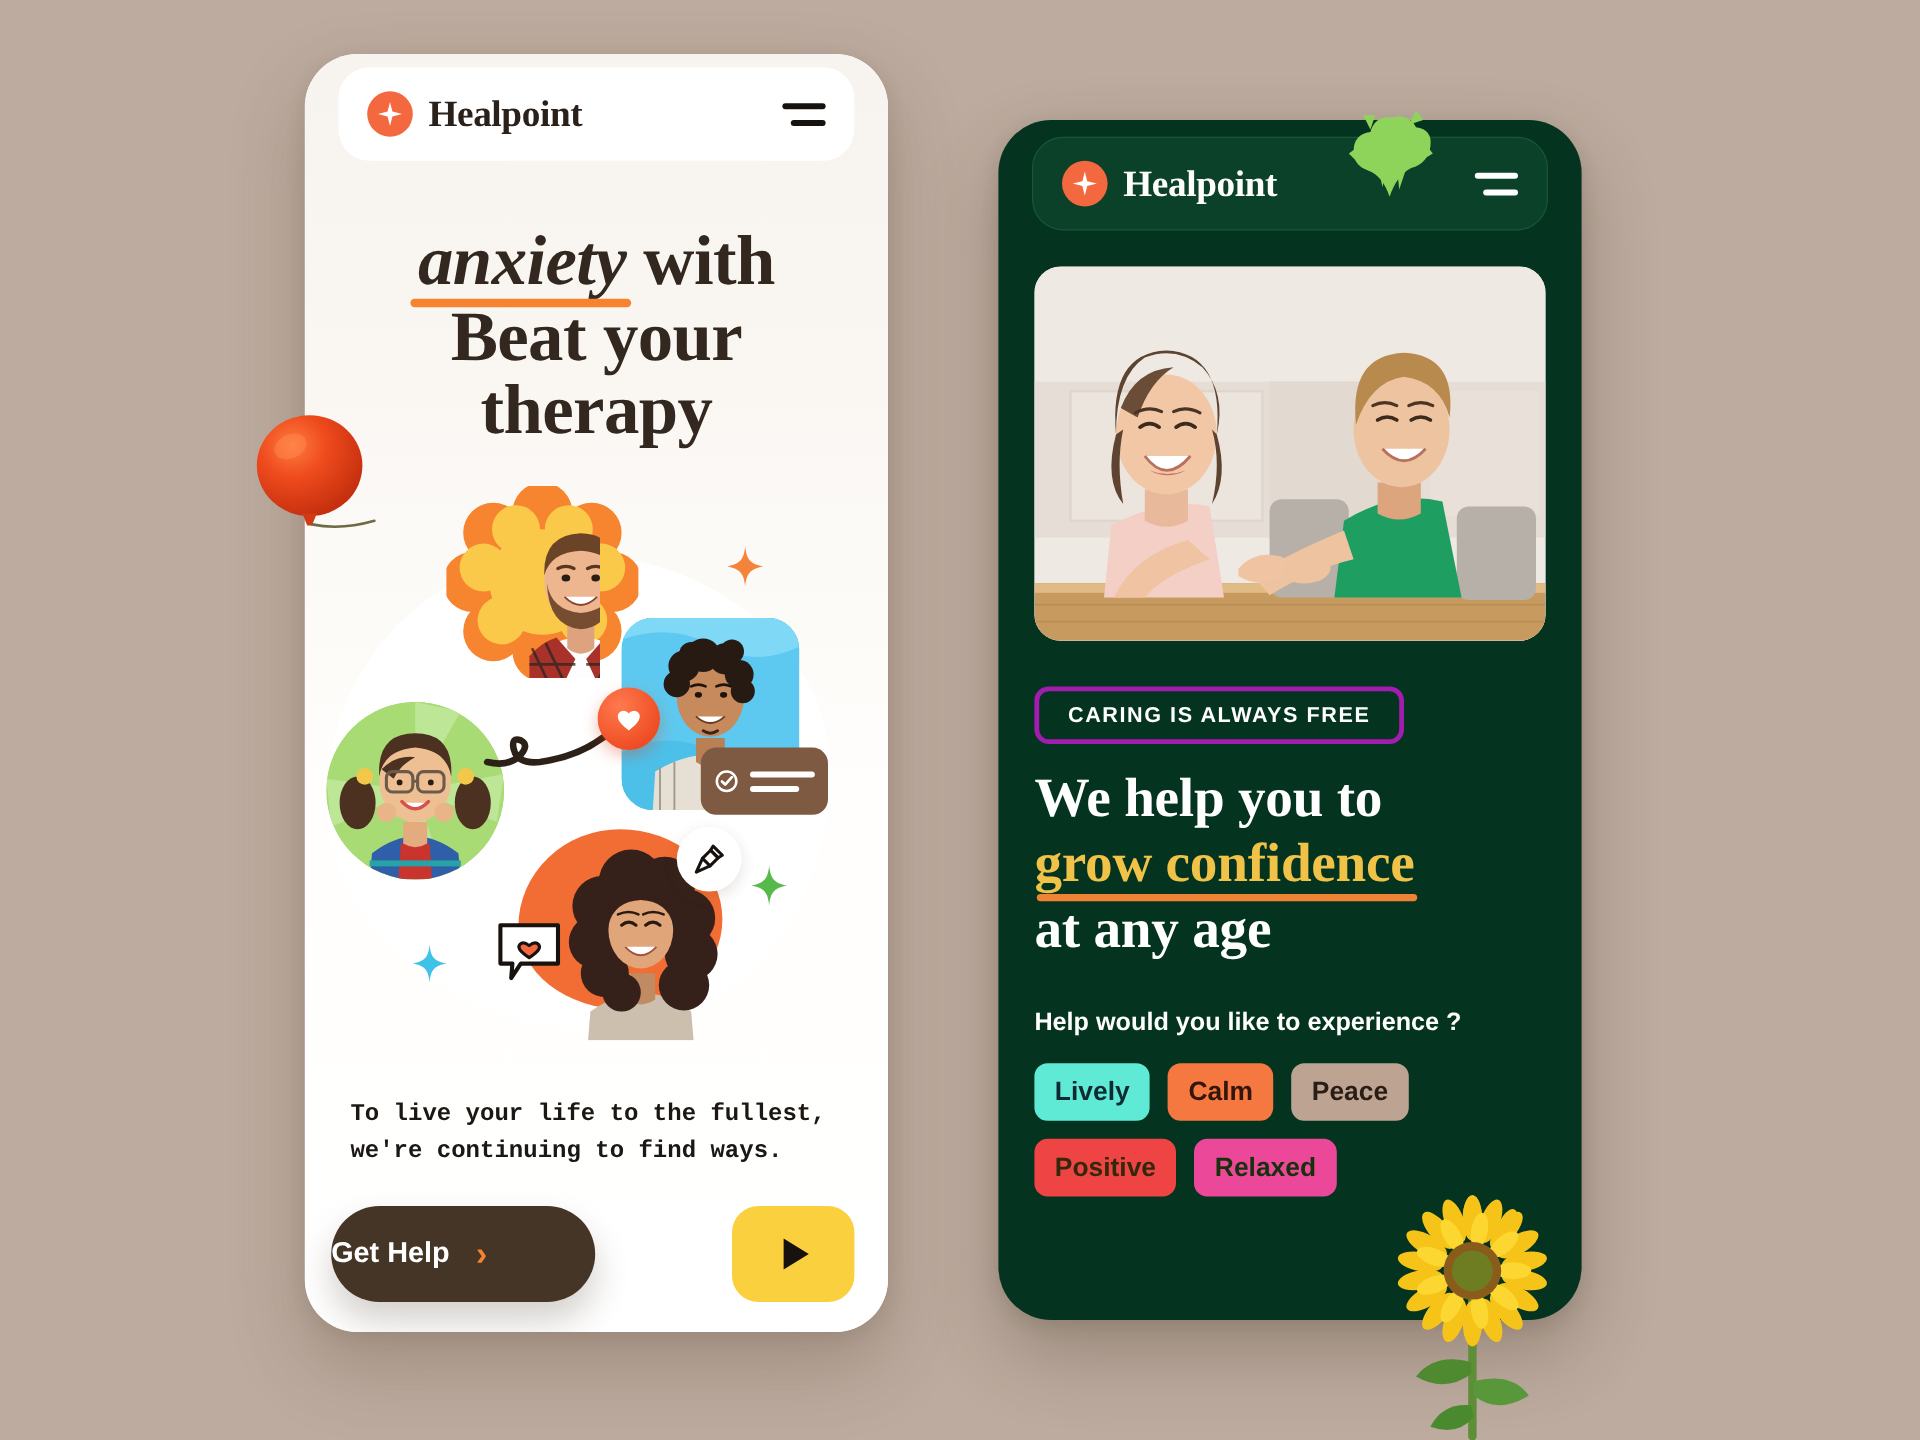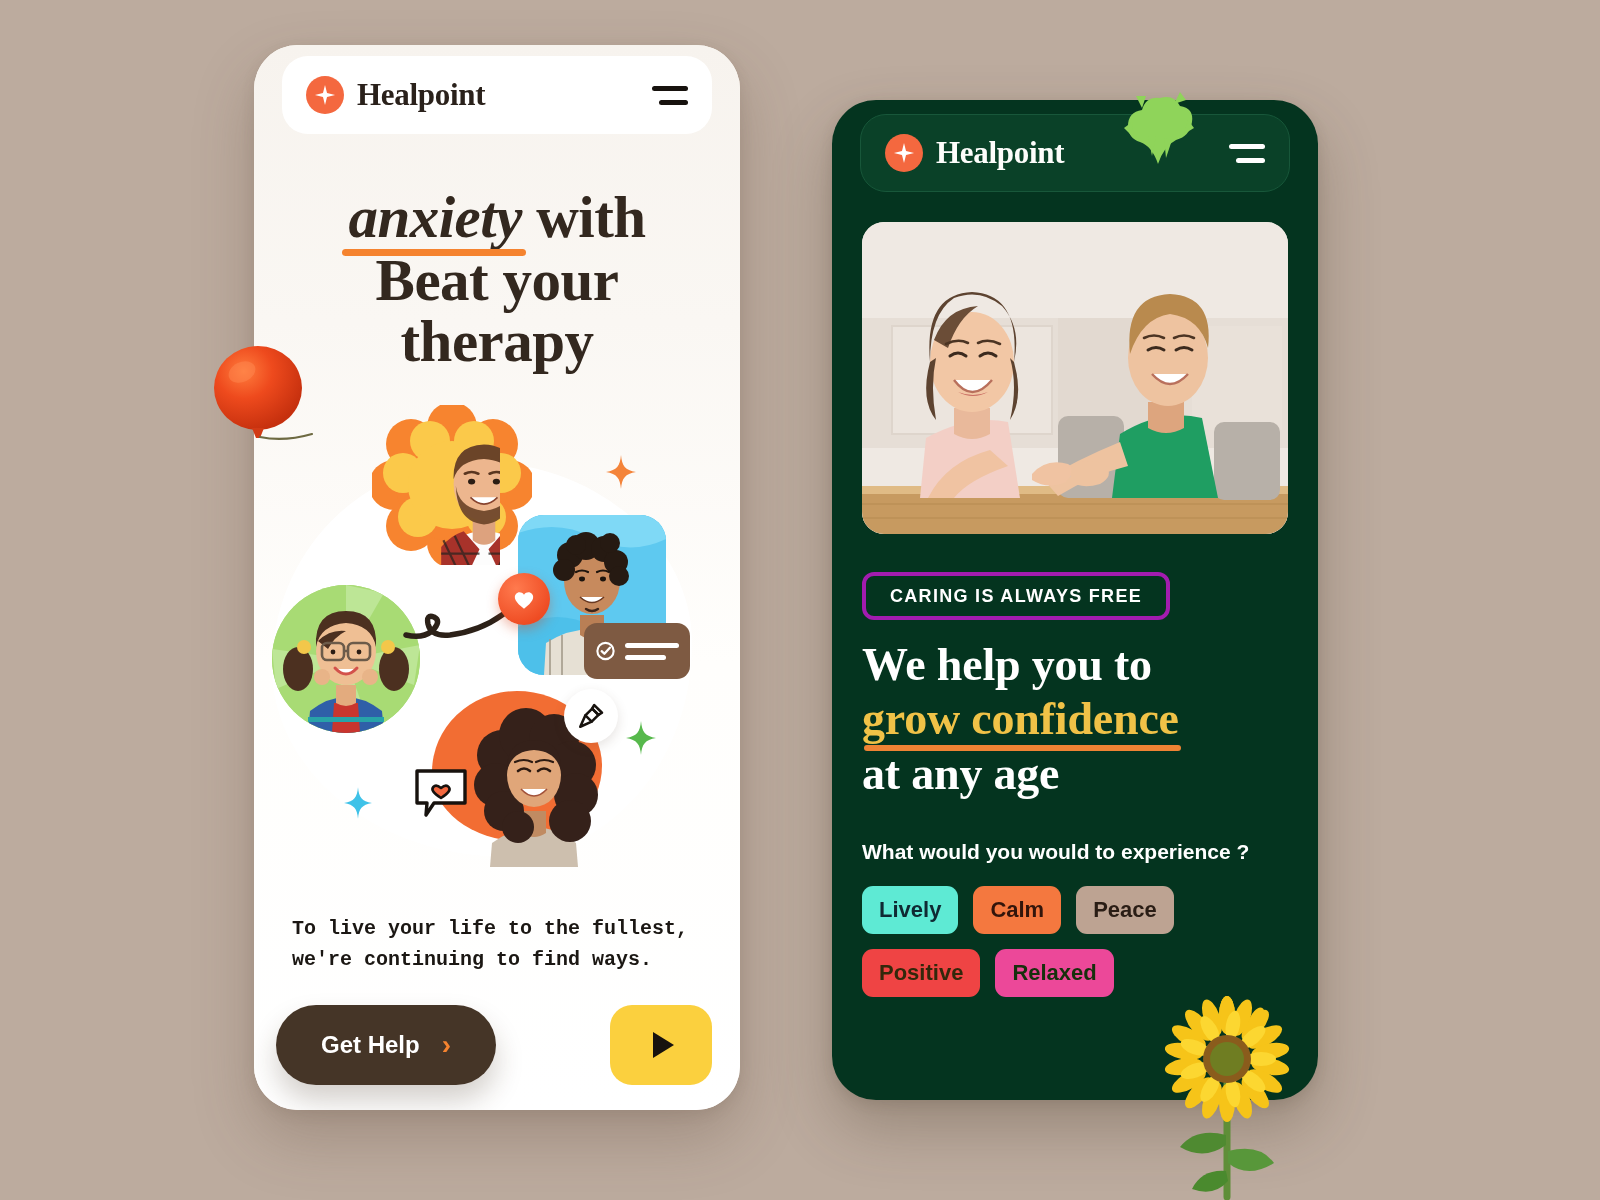--- a/index.html
+++ b/index.html
@@ -179,21 +179,21 @@
 
   .cta-row {
     position: absolute; left: 22px; top: 955px; width: 450px; height: 90px;
     display: flex; align-items: center; gap: 0;
     z-index: 5;
   }
   .btn-gethelp {
     width: 220px; height: 80px;
     background: #453527;
     border-radius: 40px;
-    display: flex; align-items: center; justify-content: center; gap: 22px;
+    display: flex; align-items: center; justify-content: flex-start; gap: 22px;
     color: #ffffff; font-size: 24px; font-weight: bold;
     box-shadow: 0 16px 28px rgba(60,40,25,0.22);
     border: none; cursor: pointer;
     font-family: "Liberation Sans", sans-serif;
   }
   .btn-gethelp .chev { color: #f5832f; font-size: 28px; font-weight: bold; line-height: 1; }
   .btn-play {
     margin-left: 114px;
     width: 102px; height: 80px;
     background: #fbd03e;
@@ -662,21 +662,21 @@
   </div>
 
   <div class="badge-free">CARING IS ALWAYS FREE</div>
 
   <div class="headline-dark">
     <div>We help you to</div>
     <div><span class="gold">grow confidence</span></div>
     <div>at any age</div>
   </div>
 
-  <div class="question">What would you would to experience ?</div>
+  <div class="question">Help would you like to experience ?</div>
 
   <div class="chips">
     <button class="chip" style="background: #5eead4; color: rgb(15, 42, 51);">
         <span>Lively</span>
       </button>
     <button class="chip" style="background: rgb(244, 120, 63); color: rgb(51, 21, 11);">
         <span>Calm</span>
       </button>
     <button class="chip" style="background: rgb(189, 163, 146); color: rgb(42, 29, 21);">
         <span>Peace</span>

